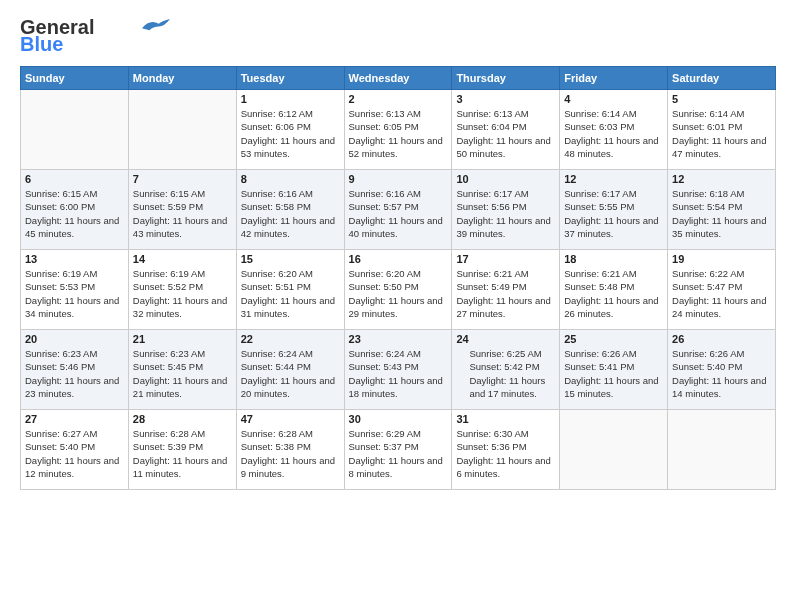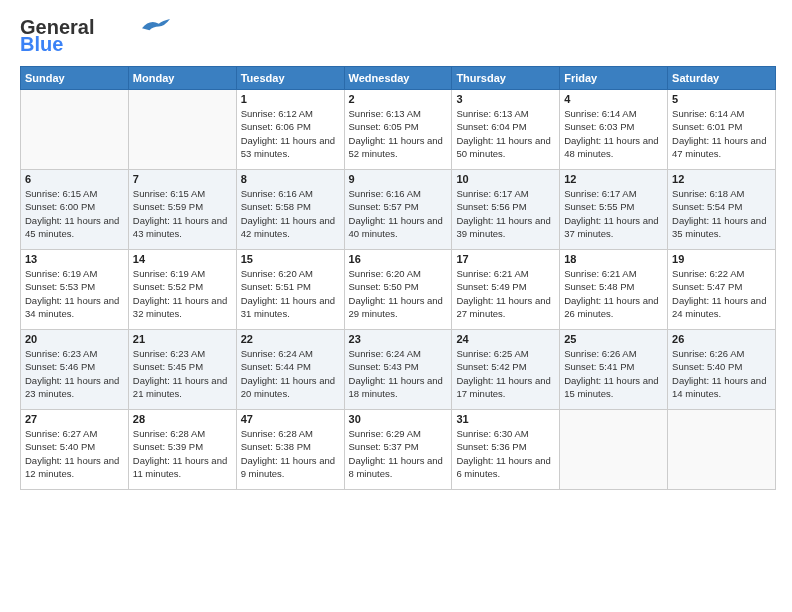--- a/index.html
+++ b/index.html
@@ -269,21 +269,21 @@
 Daylight: 11 hours and 20 minutes.</div>
           </td>
           <td>
             <div class="day-num">23</div>
             <div class="day-info" style="white-space: pre-line;">Sunrise: 6:24 AM
 Sunset: 5:43 PM
 Daylight: 11 hours and 18 minutes.</div>
           </td>
           <td>
             <div class="day-num">24</div>
-            <div class="day-info" style="white-space: pre-line;">Sunrise: 6:25 AM
+            <div class="day-info" style="white-space: pre-line; margin-left: 13px;">Sunrise: 6:25 AM
 Sunset: 5:42 PM
 Daylight: 11 hours and 17 minutes.</div>
           </td>
           <td>
             <div class="day-num">25</div>
             <div class="day-info" style="white-space: pre-line;">Sunrise: 6:26 AM
 Sunset: 5:41 PM
 Daylight: 11 hours and 15 minutes.</div>
           </td>
           <td>

